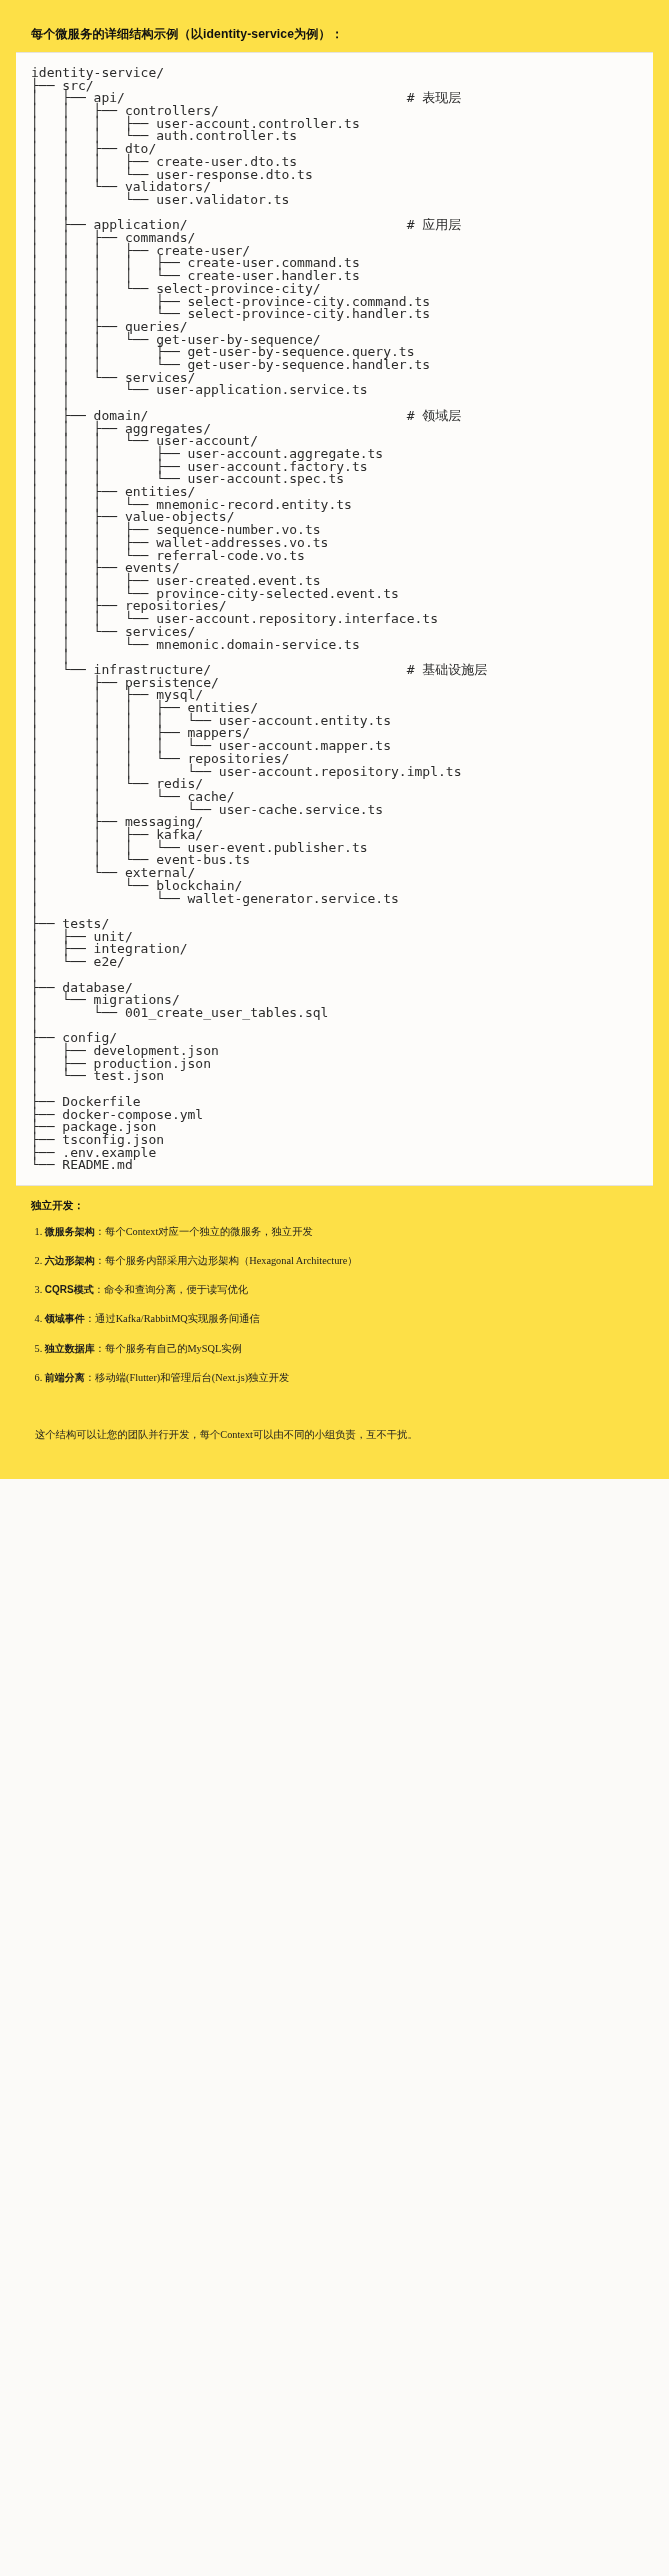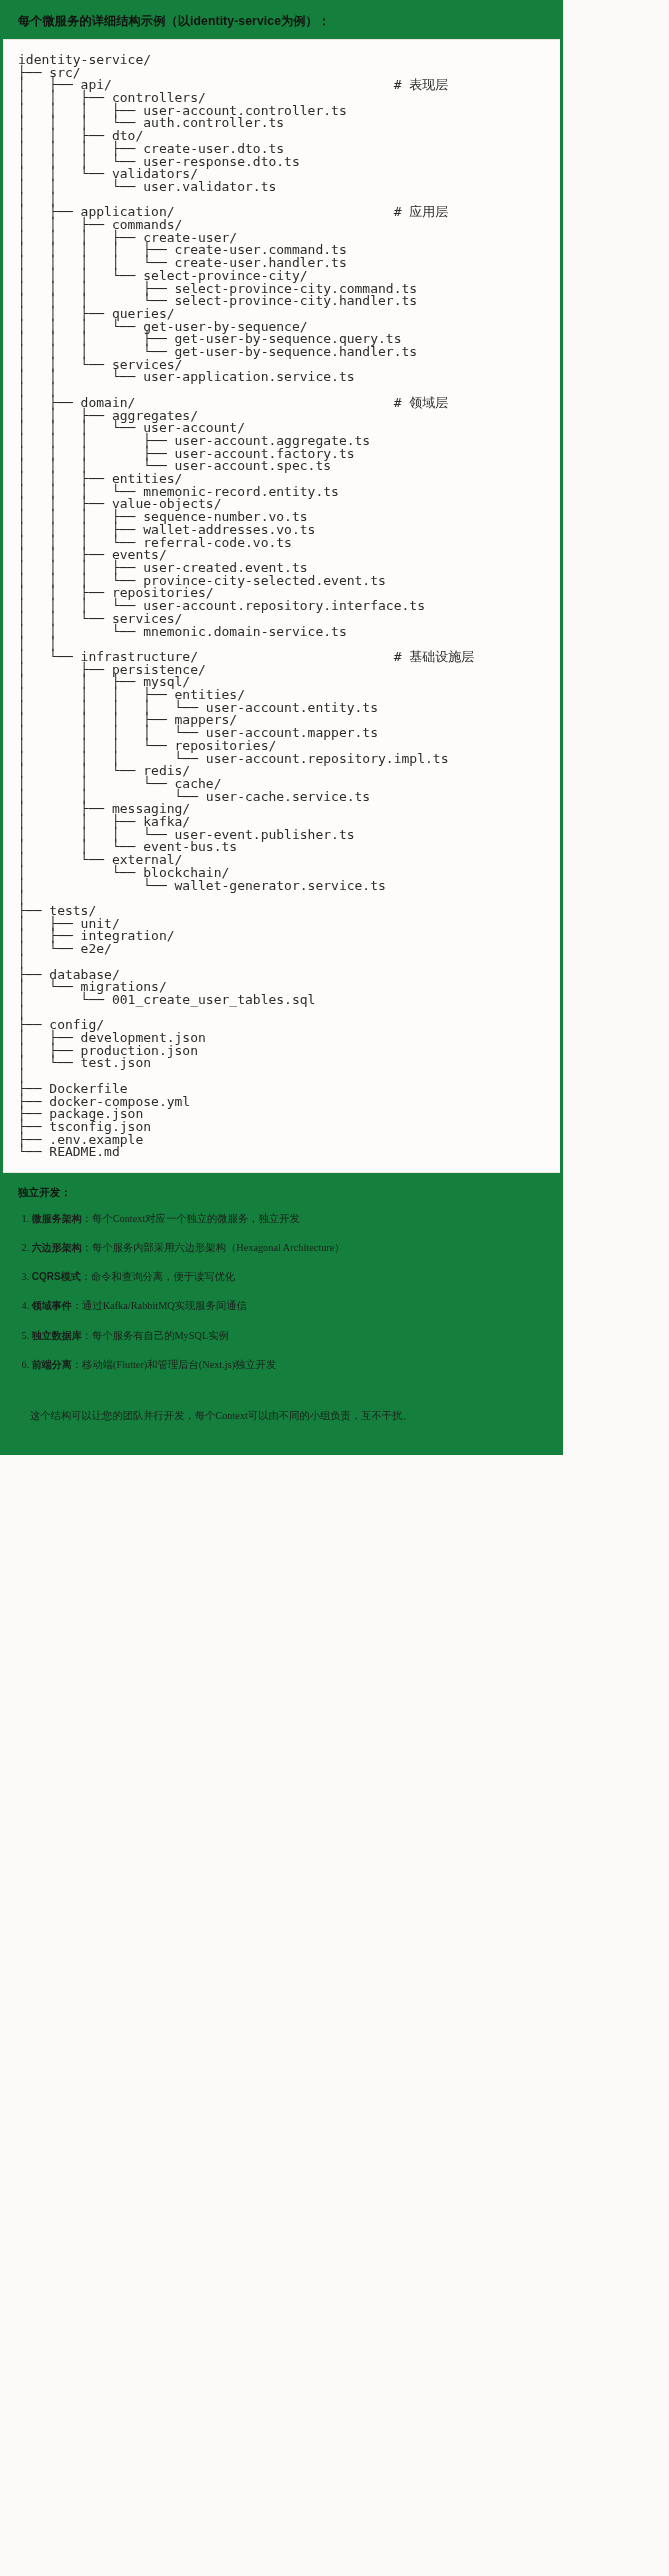--- a/index.html
+++ b/index.html
@@ -7,24 +7,24 @@
     padding: 0;
     background: #fbfaf8;
   }
   body {
     width: 669px;
     font-family: "Liberation Sans", sans-serif;
     color: #1c1c1c;
     -webkit-font-smoothing: antialiased;
   }
   .page {
-    width: 563px;
+    width: 669px;
     box-sizing: border-box;
-    background: #15803d;
-    padding: 3px;
+    background: #fde047;
+    padding: 16px;
   }
   .section-title {
     font-family: "Liberation Sans", sans-serif;
     font-weight: bold;
     font-size: 12.2px;
     line-height: 1.45;
     color: #111111;
     padding: 10px 15px 8.8px 15px;
     margin: 0;
     letter-spacing: 0.1px;
@@ -67,38 +67,38 @@
     list-style: decimal;
     font-family: "Liberation Serif", serif;
     font-size: 10.3px;
     color: #1c1c1c;
   }
   ol.kp-list li {
     margin: 0 0 13.8px 0;
     line-height: 1.5;
   }
   ol.kp-list li:last-child {
-    margin-bottom: 12px;
+    margin-bottom: 26px;
   }
   ol.kp-list li b {
     font-family: "Liberation Sans", sans-serif;
     font-weight: bold;
     font-size: 10px;
     text-align: center;
   }
   .kp-sep {
     color: #1c1c1c;
   }
   .closing {
     font-family: "Liberation Serif", serif;
     font-size: 10.3px;
     line-height: 1.55;
     color: #1c1c1c;
     padding: 5px 15px 16.3px 15px;
-    margin: 12px;
+    margin: 4px;
   }
 </style>
 </head>
 <body>
 
 <div class="page">
 
   <h2 class="section-title">每个微服务的详细结构示例（以identity-service为例）：</h2>
 
   <hr class="rule">

